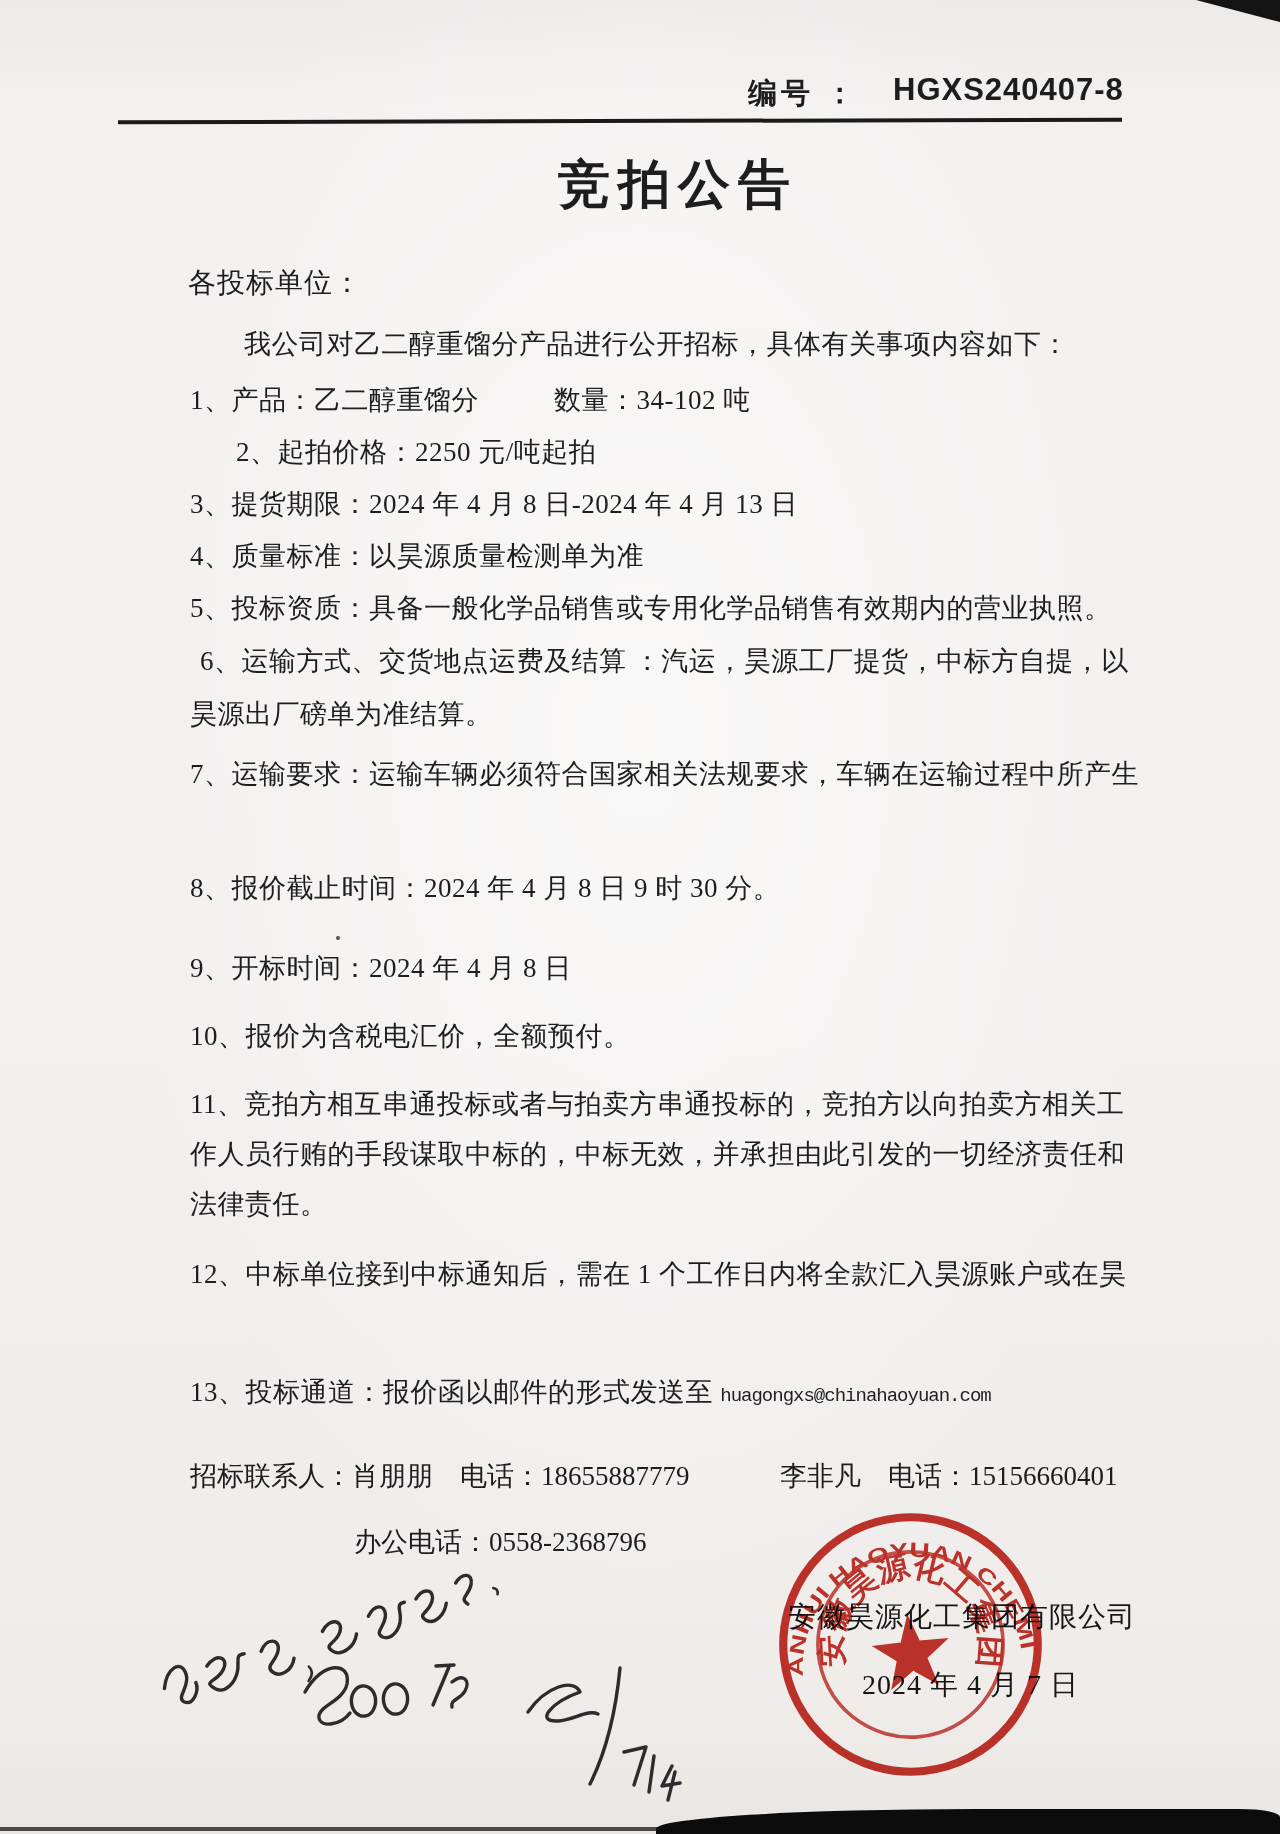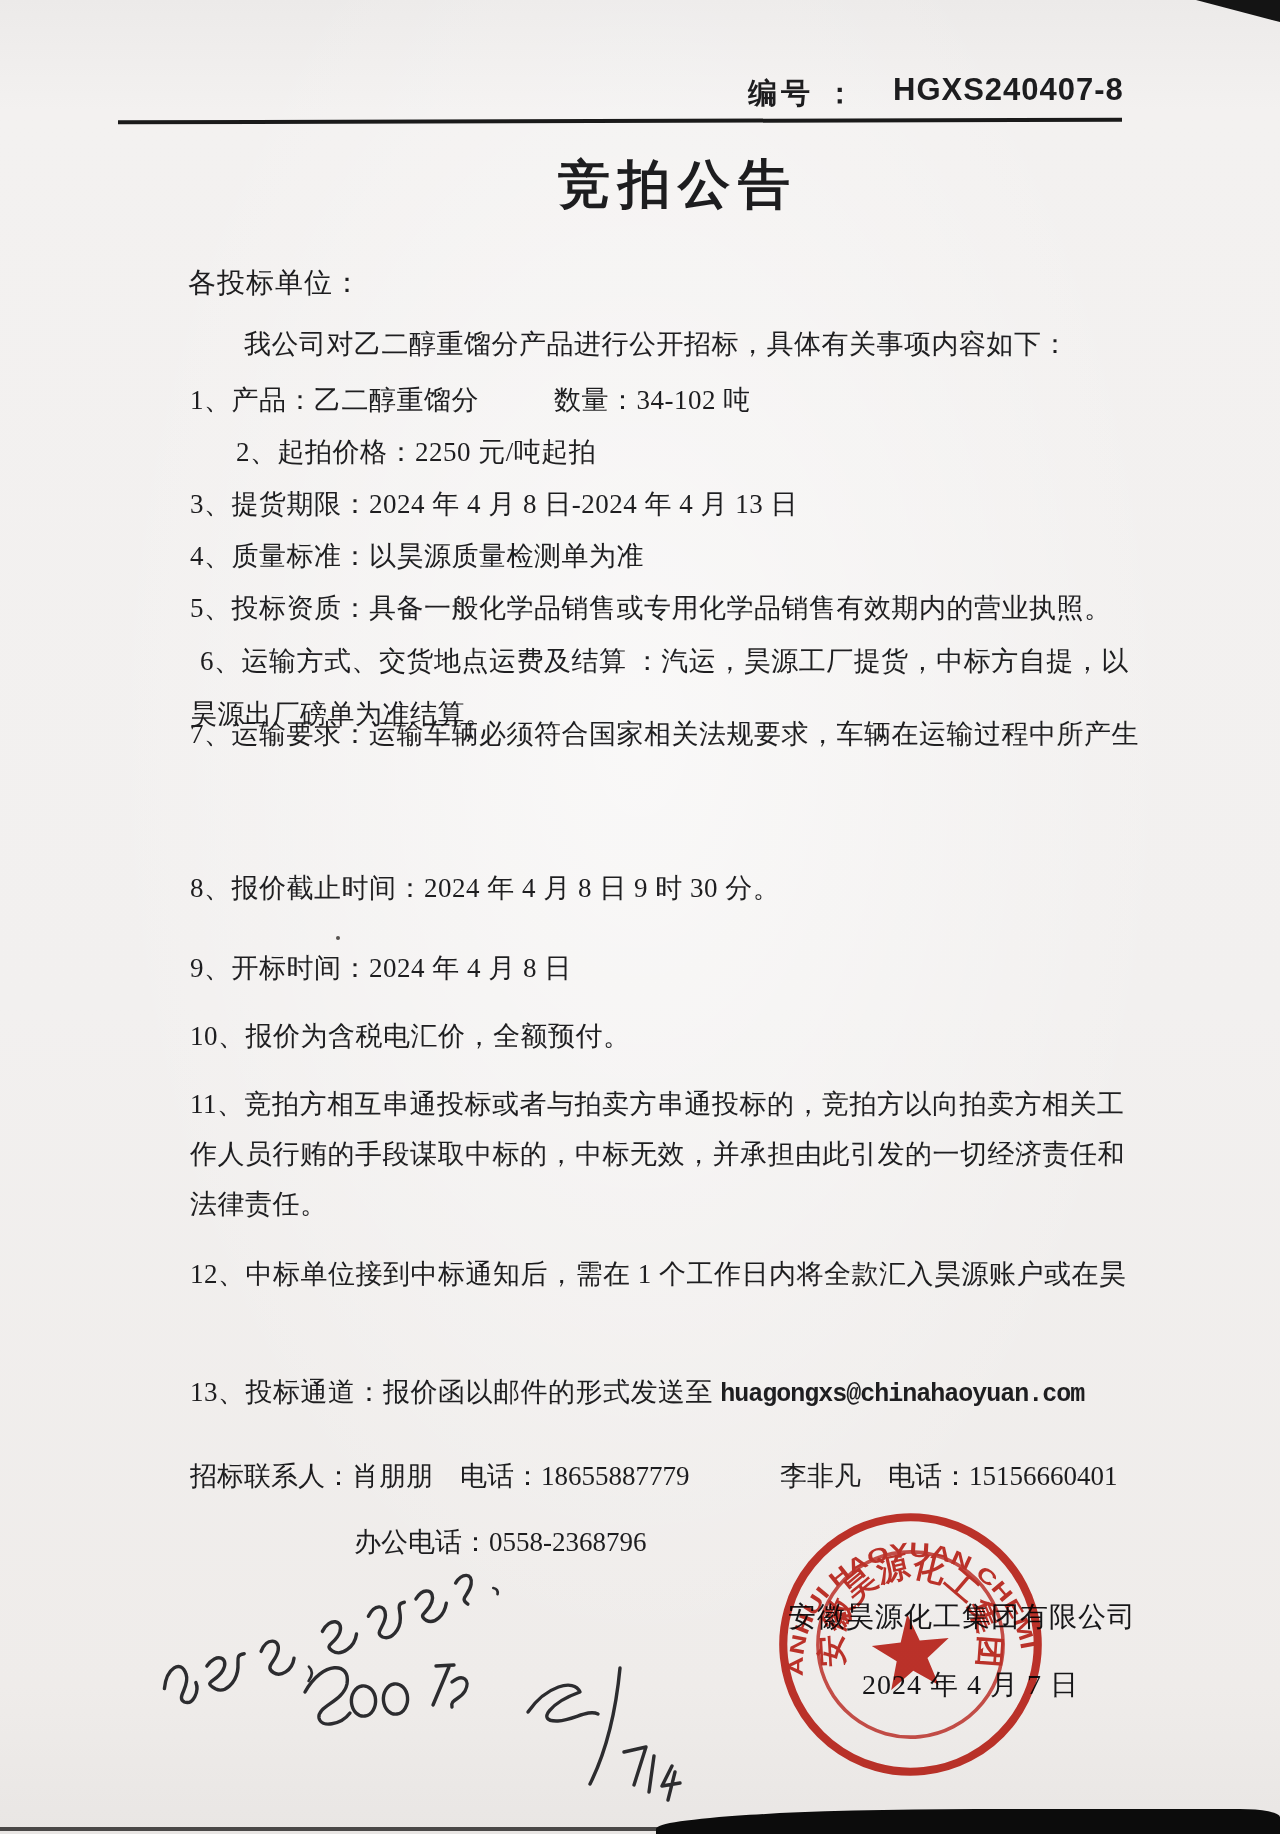--- a/index.html
+++ b/index.html
@@ -14,21 +14,21 @@
     font-family:"Liberation Serif", serif;
     color:#1d1d1f;
   }
   .abs{position:absolute;white-space:nowrap;}
   .body-ln{font-size:27px;color:#1e1e20;letter-spacing:.5px;}
   .hdr-label{font-size:29px;font-weight:bold;letter-spacing:4px;}
   .hdr-num{font-size:31px;font-weight:bold;font-family:"Liberation Sans",sans-serif;letter-spacing:1px;}
   .rule{position:absolute;background:#1a1a1a;transform:rotate(-.15deg);}
   .doc-title{font-size:52px;font-weight:bold;letter-spacing:8px;}
   .salutation{font-size:28px;letter-spacing:1px;}
-  .mono{font-family:"Liberation Mono",monospace;font-size:25px;font-weight:bold;letter-spacing:-1px;}
+  .mono{font-family:"Liberation Mono",monospace;font-size:19px;font-weight:normal;letter-spacing:-1px;}
   .contact{font-size:27px;}
   .footer-txt{font-size:28px;letter-spacing:1px;color:#161618;}
   .speck{position:absolute;background:#56524f;border-radius:50%;}
   .corner-wedge{
     position:absolute;left:1196px;top:0;width:84px;height:22px;
     background:#141414;
     clip-path:polygon(100% 0,100% 100%,0 0);
   }
   .bottom-line{position:absolute;left:0;top:1827px;width:846px;height:4px;background:#2e2c2b;opacity:.85;}
   .bottom-band{
@@ -58,21 +58,21 @@
   <div class="abs body-ln" style="left:244px;top:326px;">我公司对乙二醇重馏分产品进行公开招标，具体有关事项内容如下：</div>
 
   <div class="abs body-ln" style="left:190px;top:382px;">1、产品：乙二醇重馏分</div>
   <div class="abs body-ln" style="left:554px;top:382px;">数量：34-102 吨</div>
   <div class="abs body-ln" style="left:202px;top:434px;margin-left:34px;">2、起拍价格：2250 元/吨起拍</div>
   <div class="abs body-ln" style="left:190px;top:486px;">3、提货期限：2024 年 4 月 8 日-2024 年 4 月 13 日</div>
   <div class="abs body-ln" style="left:190px;top:538px;">4、质量标准：以昊源质量检测单为准</div>
   <div class="abs body-ln" style="left:190px;top:590px;">5、投标资质：具备一般化学品销售或专用化学品销售有效期内的营业执照。</div>
   <div class="abs body-ln" style="left:200px;top:643px;">6、运输方式、交货地点运费及结算 ：汽运，昊源工厂提货，中标方自提，以</div>
   <div class="abs body-ln" style="left:190px;top:696px;">昊源出厂磅单为准结算。</div>
-  <div class="abs body-ln" style="left:190px;top:716px;">7、运输要求：运输车辆必须符合国家相关法规要求，车辆在运输过程中所产生</div>
+  <div class="abs body-ln" style="left:190px;top:756px;">7、运输要求：运输车辆必须符合国家相关法规要求，车辆在运输过程中所产生</div>
   <div class="abs body-ln" style="left:190px;top:870px;">8、报价截止时间：2024 年 4 月 8 日 9 时 30 分。</div>
   <div class="abs body-ln" style="left:190px;top:950px;">9、开标时间：2024 年 4 月 8 日</div>
   <div class="abs body-ln" style="left:190px;top:1018px;">10、报价为含税电汇价，全额预付。</div>
   <div class="abs body-ln" style="left:190px;top:1086px;">11、竞拍方相互串通投标或者与拍卖方串通投标的，竞拍方以向拍卖方相关工</div>
   <div class="abs body-ln" style="left:190px;top:1136px;">作人员行贿的手段谋取中标的，中标无效，并承担由此引发的一切经济责任和</div>
   <div class="abs body-ln" style="left:190px;top:1186px;">法律责任。</div>
   <div class="abs body-ln" style="left:190px;top:1256px;">12、中标单位接到中标通知后，需在 1 个工作日内将全款汇入昊源账户或在昊</div>
   <div class="abs body-ln" style="left:190px;top:1374px;"><span>13、投标通道：报价函以邮件的形式发送至 </span><span class="mono">huagongxs@chinahaoyuan.com</span></div>
 
   <div class="abs contact" style="left:190px;top:1458px;">招标联系人：肖朋朋　电话：18655887779</div>

